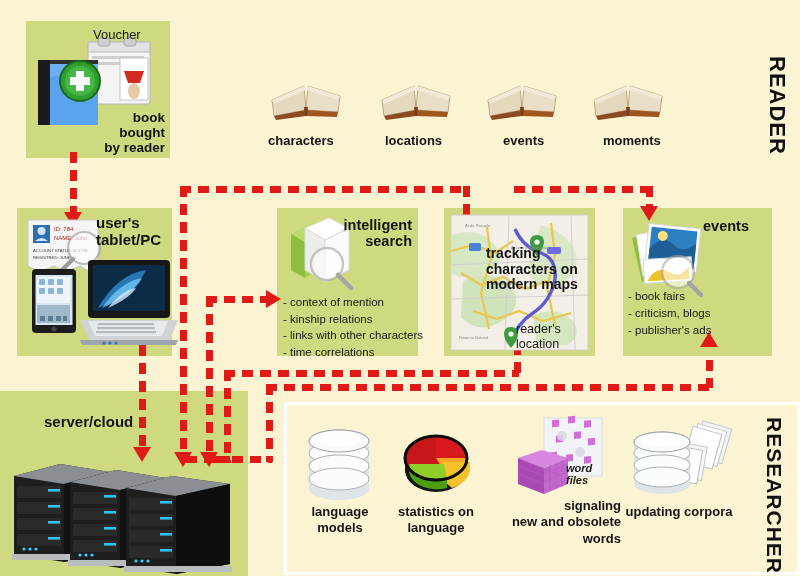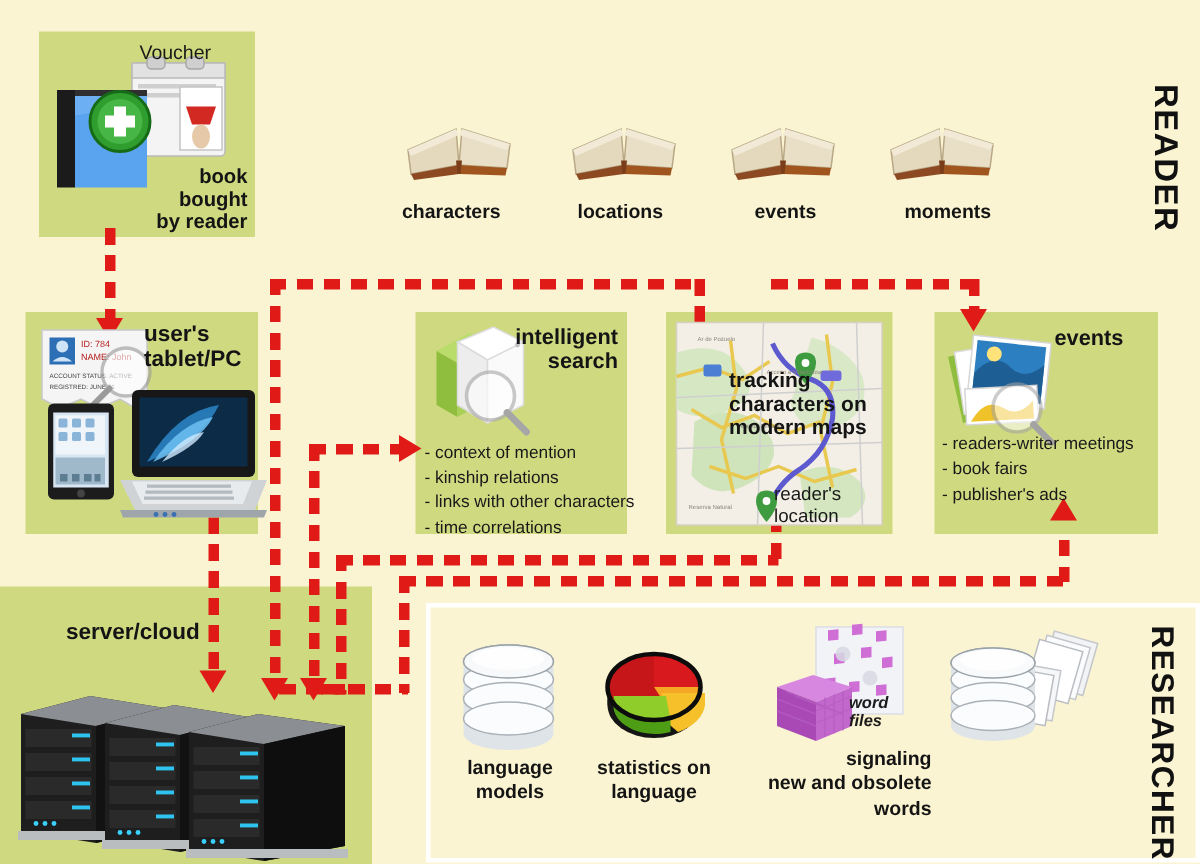--- a/index.html
+++ b/index.html
@@ -318,22 +318,22 @@
       <g transform="rotate(-3 42 56)">
         <rect x="16" y="40" width="48" height="24" fill="#ffffff" stroke="#d6d6d6"></rect>
         <path d="M19 62 q10 -16 22 -8 q10 7 20 -4 L61 62 Z" fill="#f0c22a"></path>
       </g>
       <circle cx="50" cy="54" r="16" fill="#ffffff" opacity=".55" stroke="#a3a3a3" stroke-width="2.4"></circle>
       <line x1="61" y1="65" x2="73" y2="77" stroke="#a3a3a3" stroke-width="4.4" stroke-linecap="round"></line>
     </svg>
   </div>
   <div class="lbl" style="left:703px;top:218px;font-size:14.5px;">events</div>
   <div class="lbl-n" style="left:628px;top:288px;font-size:11.5px;line-height:1.48;">
-    <div>- readers-writer meetings</div>
     <div>- book fairs</div>
+    <div>- criticism, blogs</div>
     <div>- publisher's ads</div>
   </div>
 
   <div class="lbl" style="left:44px;top:414px;font-size:15px;">server/cloud</div>
 
   <div class="art" style="left:8px;top:456px;">
     <svg width="230" height="118" viewBox="0 0 230 118">
 
       <g>
         <path d="M6 20 L52 8 L102 16 L102 96 L56 106 L6 98 Z" fill="#1e1e1e"></path>
@@ -516,15 +516,16 @@
           <path d="M6 33 a28 10 0 0 0 56 0 a28 10 0 0 0 -56 0 Z"></path>
           <path d="M6 45 a28 10 0 0 0 56 0 a28 10 0 0 0 -56 0 Z"></path>
           <path d="M6 57 a28 10 0 0 0 56 0 a28 10 0 0 0 -56 0 Z"></path>
         </g>
         <ellipse cx="34" cy="22" rx="28" ry="10" fill="#f8fafb" stroke="#9aa2a8"></ellipse>
         <ellipse cx="34" cy="20" rx="22" ry="7" fill="#ffffff" opacity=".8"></ellipse>
       </g>
     </svg>
   </div>
   <div class="lbl" style="left:613px;top:504px;font-size:13px;text-align:center;width:132px;line-height:1.25;">
+    <div>updating corpora</div>
   </div>
 
 </div>
 
 </body></html>

